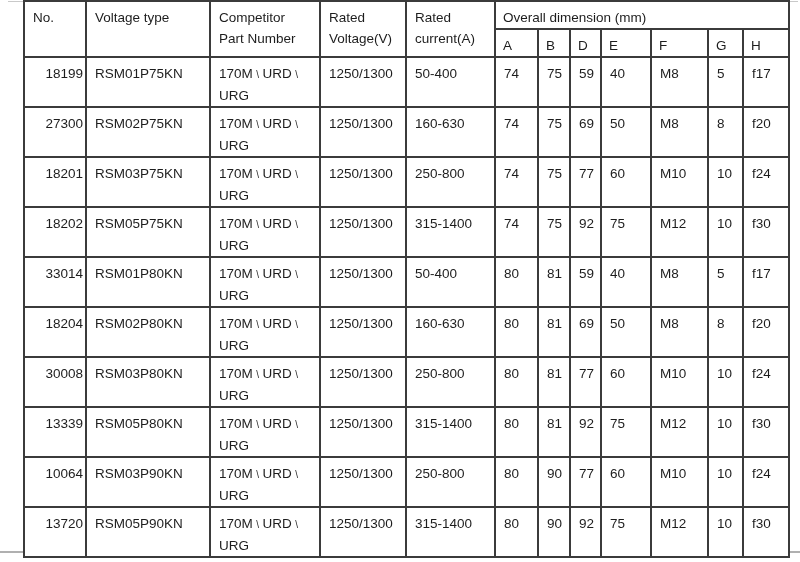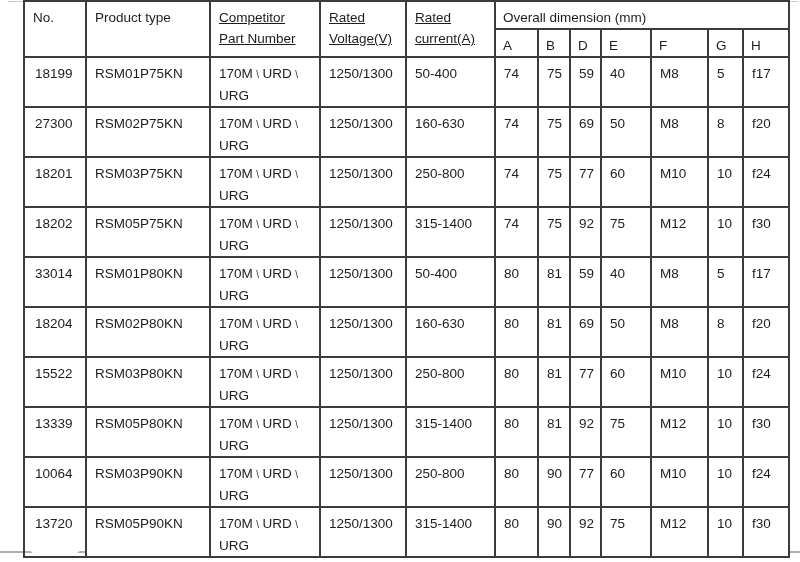--- a/index.html
+++ b/index.html
@@ -48,28 +48,27 @@
     padding: 5px 3px 0 8px;
     color: #1d1d1d;
     background: #ffffff;
     overflow: hidden;
     white-space: normal;
   }
   table.spec thead tr.hrow1 { height: 26px; }
   table.spec thead tr.hrow2 { height: 27px; }
   table.spec tbody tr { height: 49px; }
   table.spec td.c-no {
-    text-align: left;
-    padding-left: 10px;
+    text-align: right;
+    padding-left: 2px;
     padding-right: 2px;
-    border-radius: 21px;
   }
   table.spec th.dim-sub { padding-left: 7px; }
   table.spec th.dim-span { padding-left: 7px; margin-left: 35px; }
-  .hline { display: block; text-decoration: underline; }
+  .hline { display: block; }
   .cjk-comma {
     font-size: 10px;
     padding: 0 3.5px;
     color: #1d1d1d;
   }
 </style>
 </head>
 <body>
 
 <div class="hairline-top"></div>
@@ -86,21 +85,21 @@
     <col style="width:32px">
     <col style="width:31px">
     <col style="width:50px">
     <col style="width:57px">
     <col style="width:35px">
     <col style="width:46px">
   </colgroup>
   <thead>
     <tr class="hrow1">
       <th rowspan="2">No.</th>
-      <th rowspan="2">Product type</th>
+      <th rowspan="2">Voltage type</th>
       <th rowspan="2">
         <span class="hline">Competitor</span>
         <span class="hline">Part Number</span>
       </th>
       <th rowspan="2">
         <span class="hline">Rated</span>
         <span class="hline">Voltage(V)</span>
       </th>
       <th rowspan="2">
         <span class="hline">Rated</span>
@@ -197,21 +196,21 @@
         <td>160-630</td>
         <td>80</td>
         <td>81</td>
         <td>69</td>
         <td>50</td>
         <td>M8</td>
         <td>8</td>
         <td>f20</td>
       </tr>
       <tr>
-        <td class="c-no">15522</td>
+        <td class="c-no">30008</td>
         <td>RSM03P80KN</td>
         <td>170M<span class="cjk-comma">\</span>​URD<span class="cjk-comma">\</span>​URG</td>
         <td>1250/1300</td>
         <td>250-800</td>
         <td>80</td>
         <td>81</td>
         <td>77</td>
         <td>60</td>
         <td>M10</td>
         <td>10</td>

